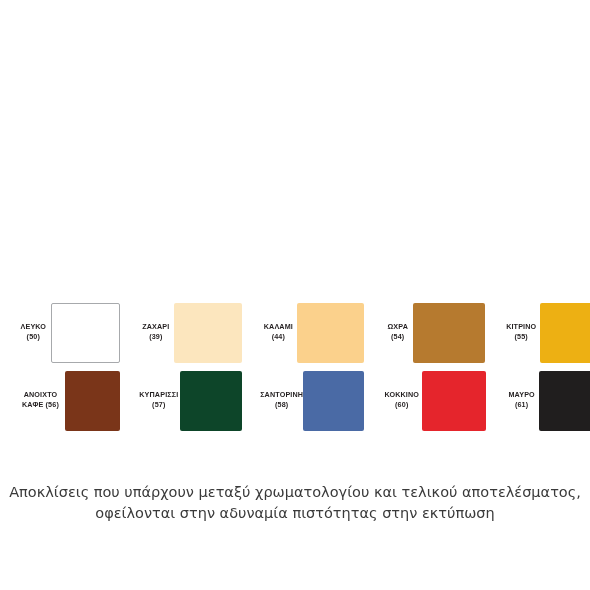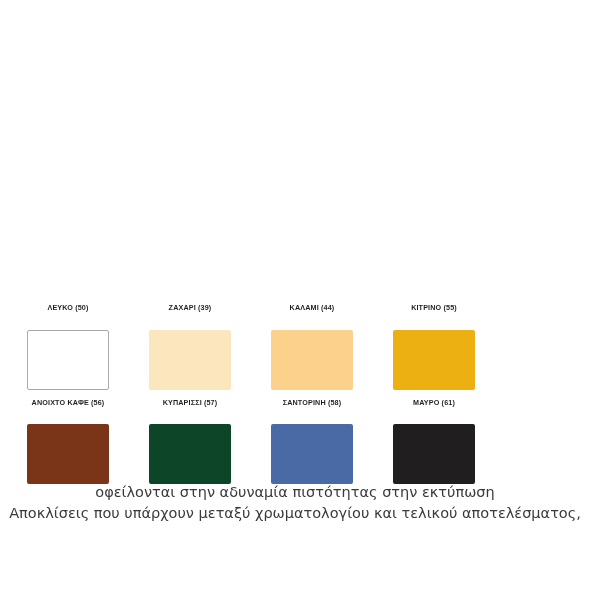--- a/index.html
+++ b/index.html
@@ -31,23 +31,22 @@
     display: flex;
     flex-direction: row;
     align-items: flex-end;
     justify-content: flex-start;
   }
   .row-one { margin-bottom: 8px; }
   .cell {
     width: 104px;
     margin-right: 18px;
     display: flex;
-    flex-direction: column;
+    flex-direction: row;
     align-items: center;
-    gap: 14px;
   }
   .cell:last-child { margin-right: 0; }
   .swatch-label {
     font-size: 7.2px;
     font-weight: bold;
     color: #231f20;
     letter-spacing: 0.15px;
     text-align: center;
     line-height: 9.5px;
     margin-bottom: 3px;
@@ -89,44 +88,52 @@
       </div>
       <div class="cell">
         <div class="swatch-label">ΖΑΧΑΡΙ (39)</div>
         <div class="swatch" style="background:#fce6be"></div>
       </div>
       <div class="cell">
         <div class="swatch-label">ΚΑΛΑΜΙ (44)</div>
         <div class="swatch" style="background:#fbd18c"></div>
       </div>
       <div class="cell">
+        <div class="swatch-label">ΩΧΡΑ (54)</div>
+        <div class="swatch" style="background:#b67a2f"></div>
+      </div>
+      <div class="cell">
         <div class="swatch-label">ΚΙΤΡΙΝΟ (55)</div>
         <div class="swatch" style="background:#edb013"></div>
       </div>
     </div>
 
     <div class="row row-two">
       <div class="cell">
         <div class="swatch-label">ΑΝΟΙΧΤΟ ΚΑΦΕ (56)</div>
         <div class="swatch" style="background:#7a3519"></div>
       </div>
       <div class="cell">
         <div class="swatch-label">ΚΥΠΑΡΙΣΣΙ (57)</div>
         <div class="swatch" style="background:#0d4529"></div>
       </div>
       <div class="cell">
         <div class="swatch-label">ΣΑΝΤΟΡΙΝΗ (58)</div>
         <div class="swatch" style="background:#4a6aa5"></div>
       </div>
       <div class="cell">
+        <div class="swatch-label">ΚΟΚΚΙΝΟ (60)</div>
+        <div class="swatch" style="background:#e5252c"></div>
+      </div>
+      <div class="cell">
         <div class="swatch-label">ΜΑΥΡΟ (61)</div>
         <div class="swatch" style="background:#201e1e"></div>
       </div>
     </div>
 
   </div>
 
   <div class="caption">
+    <span class="caption-line">Αποκλίσεις που υπάρχουν μεταξύ χρωματολογίου και τελικού αποτελέσματος,</span>
     <span class="caption-line">οφείλονται στην αδυναμία πιστότητας στην εκτύπωση</span>
-    <span class="caption-line">Αποκλίσεις που υπάρχουν μεταξύ χρωματολογίου και τελικού αποτελέσματος,</span>
   </div>
 
 </div>
 
 </body></html>

